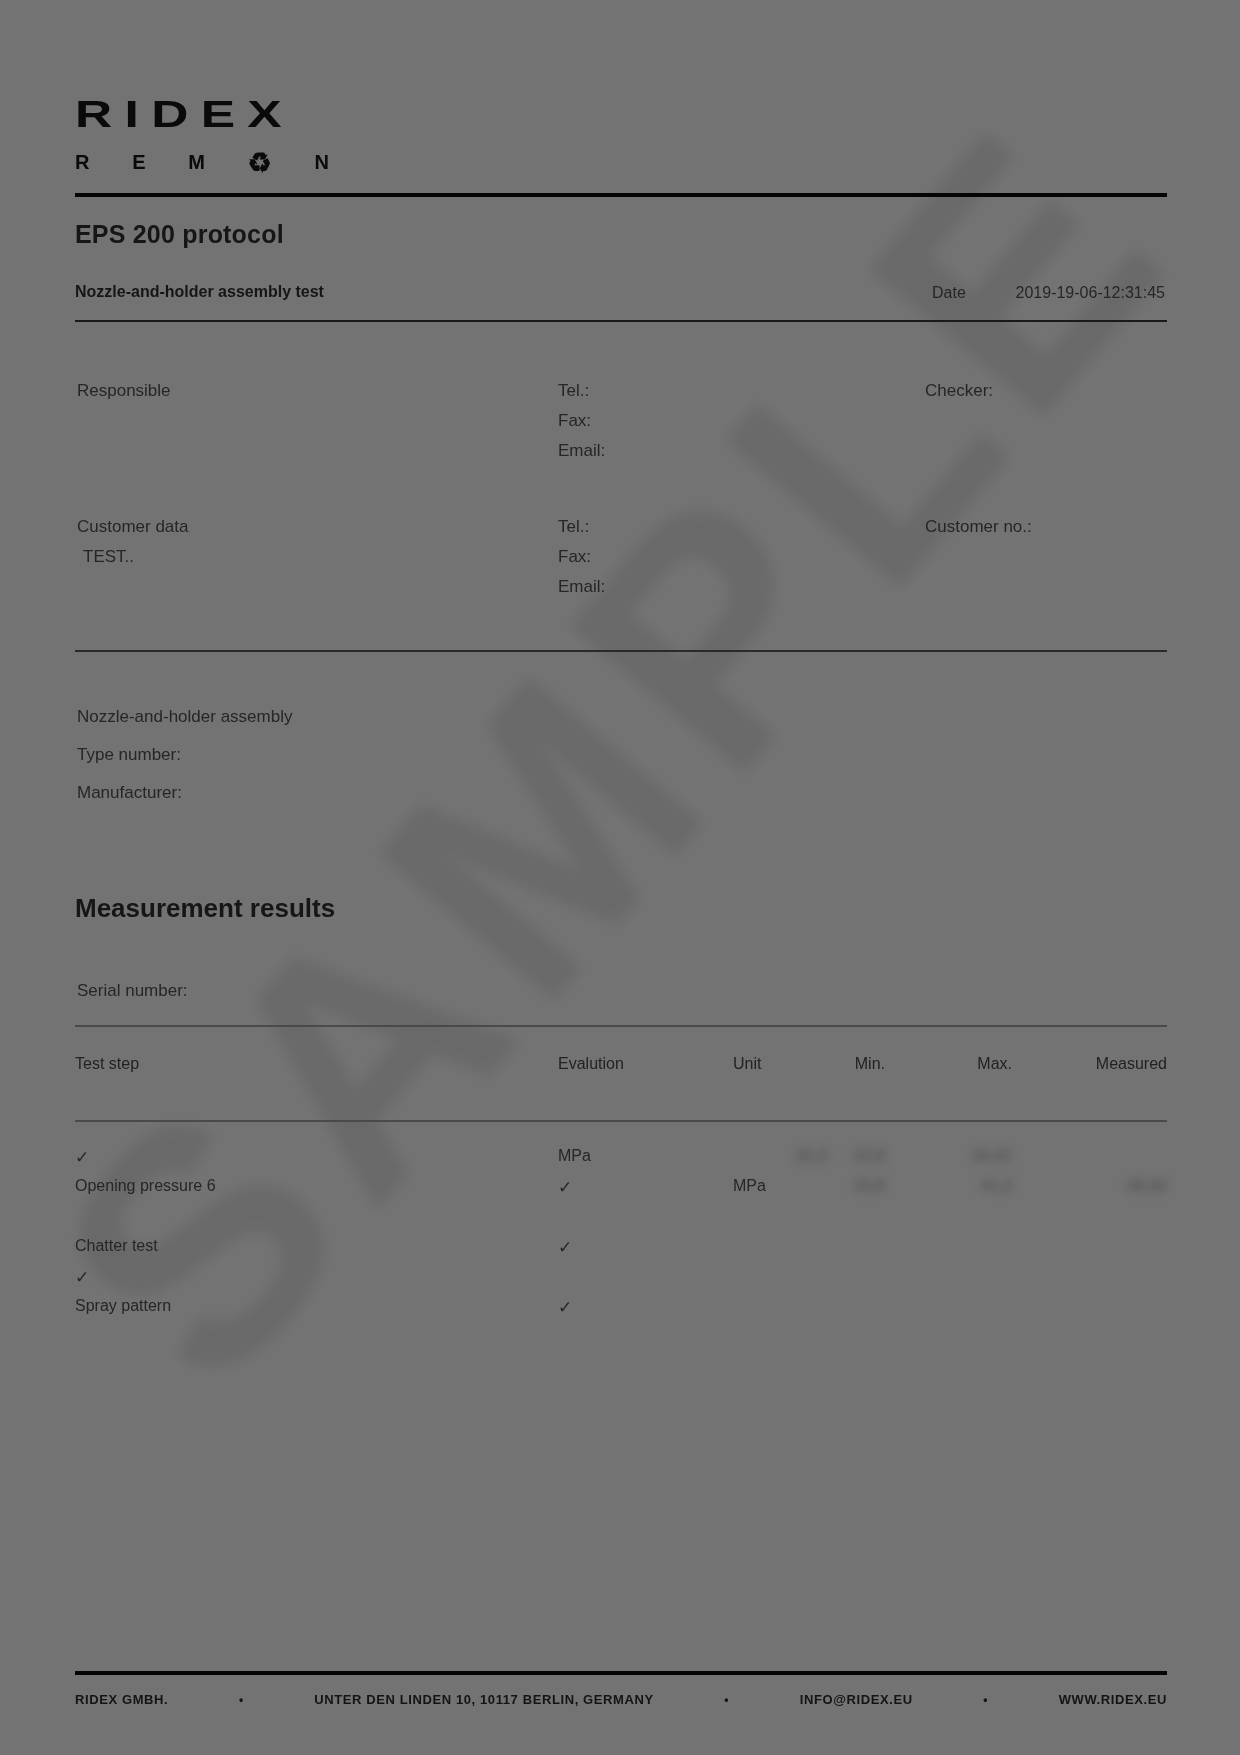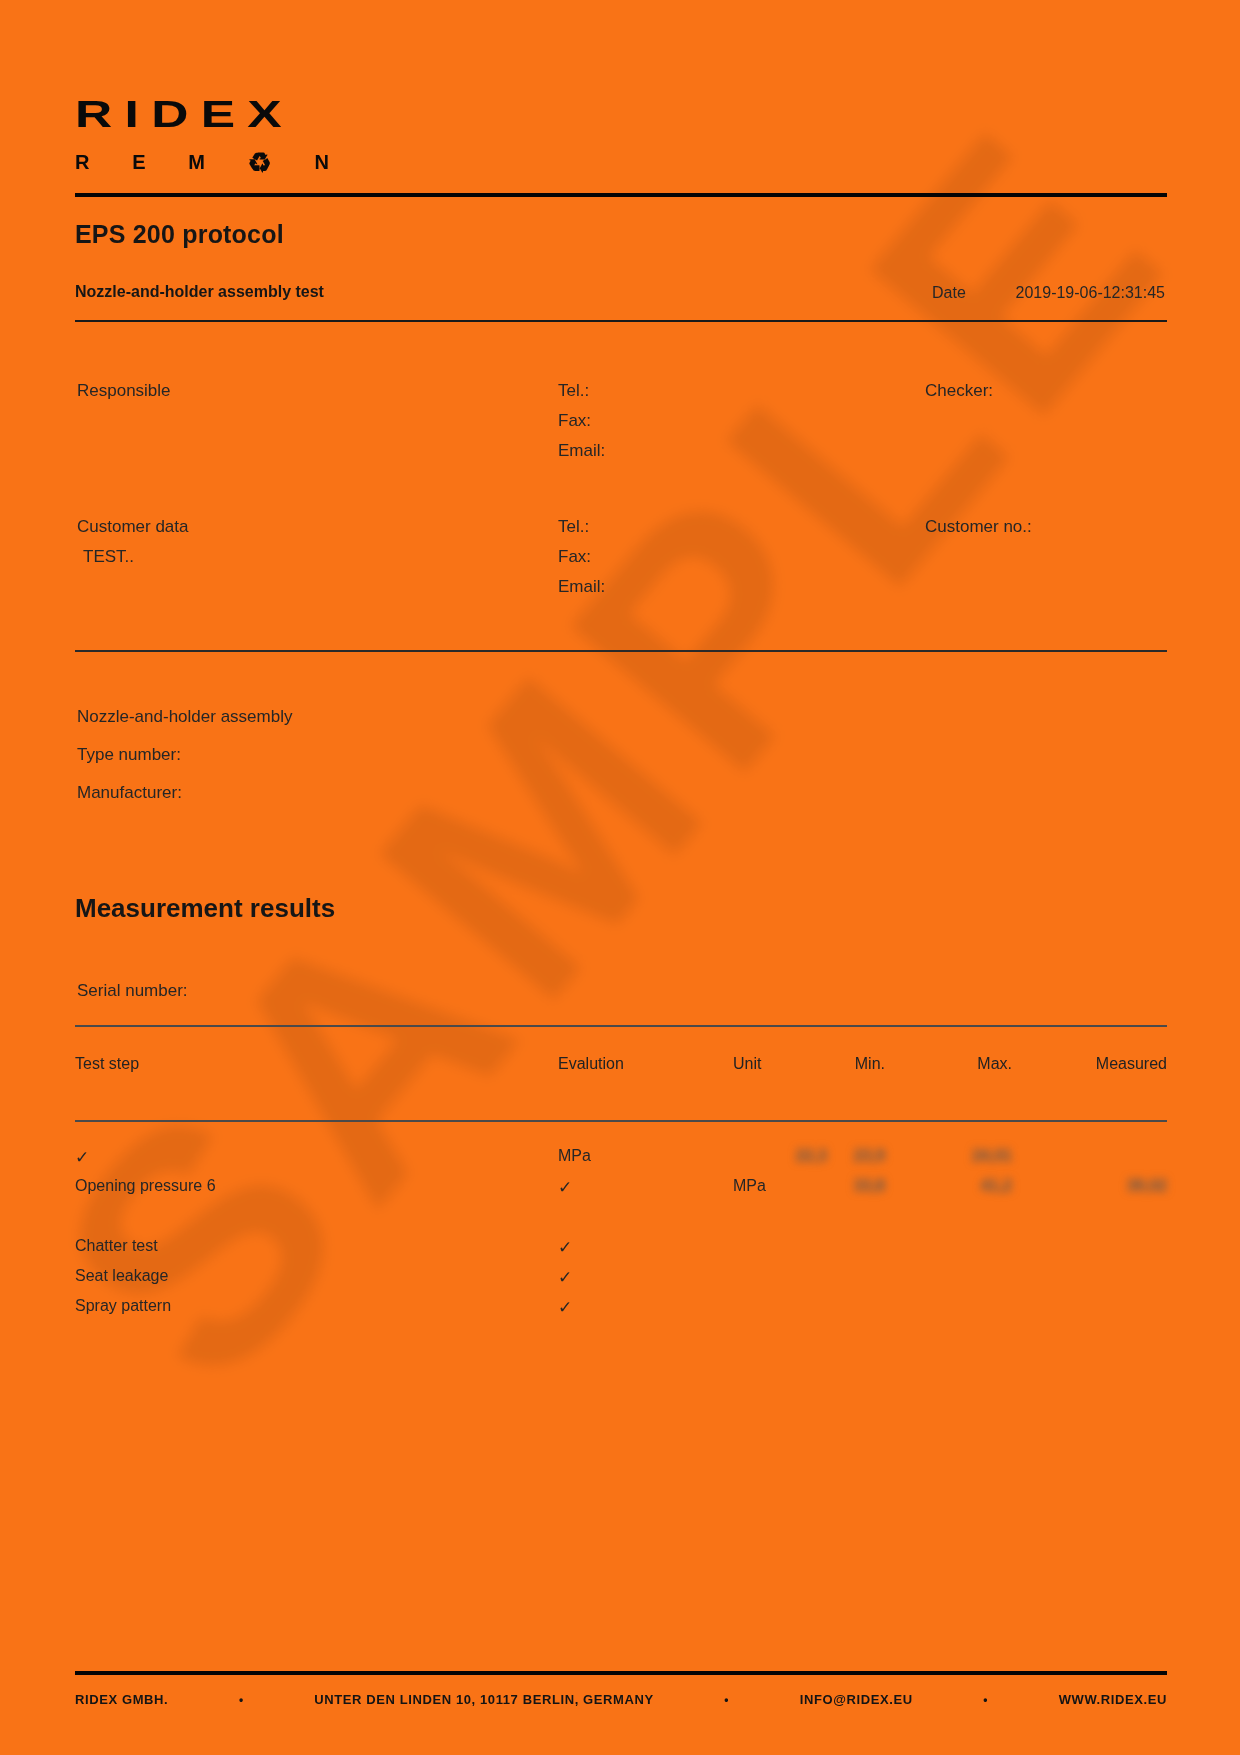--- a/index.html
+++ b/index.html
@@ -1,17 +1,17 @@
 <!DOCTYPE html>
 <html><head>
 <meta charset="utf-8">
 <style>
   html,body { margin:0; padding:0; background:#ffffff; }
   .page {
-    position:relative; width:1240px; height:1755px; background:#f97316;
+    position:relative; width:1240px; height:1755px; background:#737373;
     font-family:"Liberation Sans", sans-serif; color:#212121; overflow:hidden;
   }
   .abs { position:absolute; z-index:2; }
   
   .watermark {
     position:absolute; z-index:1; left:-110px; top:650px; width:1340px;
     font-size:330px; line-height:330px; font-weight:700; letter-spacing:22px;
     color:rgba(0,0,0,0.085); transform:rotate(-50deg); filter:blur(7px);
     white-space:nowrap; text-align:center; user-select:none;
   }
@@ -131,21 +131,20 @@
   <div class="t-row" style="top:1237px;">
     <div>Chatter test</div>
     <div class="check">✓</div>
     <div></div>
     <div class="num"></div>
     <div class="num"></div>
     <div class="num"></div>
   </div>
 
   <div class="t-row" style="top:1267px;">
-    <div>Seat leakage</div>
     <div class="check">✓</div>
     <div></div>
     <div class="num"></div>
     <div class="num"></div>
     <div class="num"></div>
   </div>
 
   <div class="t-row" style="top:1297px;">
     <div>Spray pattern</div>
     <div class="check">✓</div>

